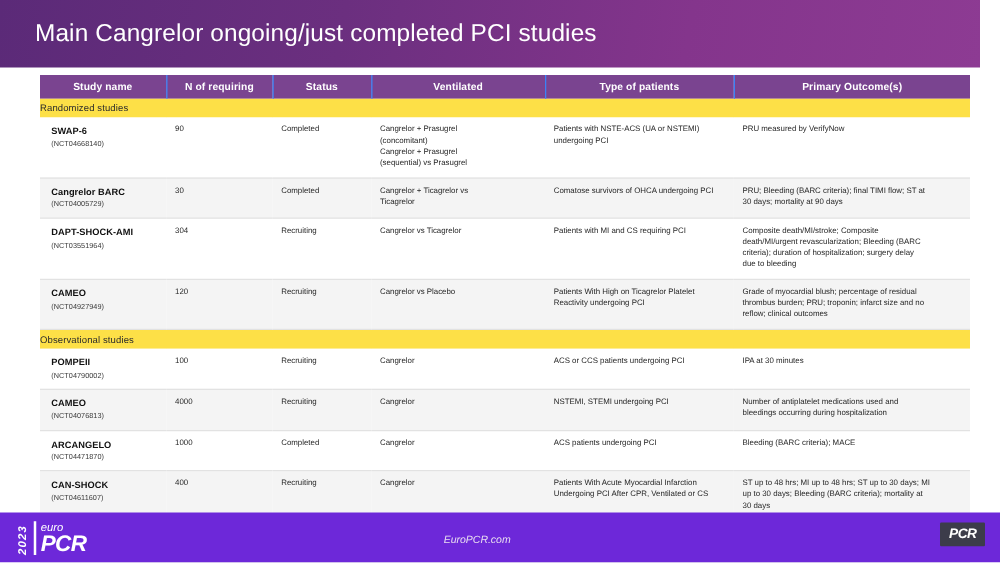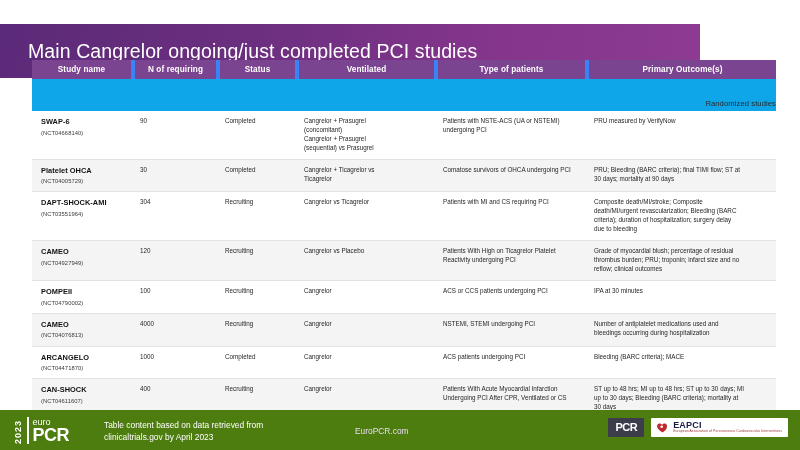--- a/index.html
+++ b/index.html
@@ -21,24 +21,23 @@
     height: 450px;
     background: #ffffff;
     box-sizing: border-box;
   }
 
   
   .title-bar {
     position: absolute;
     left: 0;
     top: 0;
-    width: 700px;
+    width: 784px;
     height: 54px;
     background: linear-gradient(100deg, #5b2a78 0%, #6b2f7f 35%, #84358c 70%, #8d3b93 100%);
-    margin-top: 24px;
   }
   .title-text {
     position: absolute;
     left: 28px;
     top: 50%;
     transform: translateY(-50%);
     color: #ffffff;
     font-size: 19.5px;
     font-weight: 400;
     letter-spacing: 0.1px;
@@ -64,34 +63,34 @@
   table.studies col.c-type     { width: 151px; }
   table.studies col.c-outcome  { width: 189px; }
 
   table.studies thead th {
     background: #7a4490;
     color: #ffffff;
     font-size: 8.2px;
     font-weight: 700;
     text-align: center;
     padding: 5px 3px;
-    border-right: 4px solid #3b82f6;
+    border-right: 1px solid #3b82f6;
     border-left: 1px solid #ffffff;
     letter-spacing: 0.1px;
   }
   table.studies thead th:first-child { border-left: none; }
   table.studies thead th:last-child  { border-right: none; }
 
   tr.section-row td {
-    background: #0ea5e9;
+    background: #fde047;
     color: #2b2b2b;
     font-size: 7.6px;
     font-weight: 400;
-    text-align: right;
-    padding: 20px 0 3px 0;
+    text-align: left;
+    padding: 3px 0 3px 0;
     letter-spacing: 0.1px;
   }
 
   tr.data-row td {
     font-size: 6.3px;
     line-height: 1.42;
     vertical-align: top;
     padding: 6px 6px 6px 7px;
     border-bottom: 1px solid #e2e2e2;
     color: #262626;
@@ -120,21 +119,22 @@
 
   .cell-line { display: block; }
 
   
   .footer {
     position: absolute;
     left: 0;
     bottom: 0;
     width: 800px;
     height: 40px;
-    background: #4d7c0f;
+    background: #6d28d9;
+    font-style: italic;
   }
   .footer-logo {
     position: absolute;
     left: 14px;
     top: 6px;
     width: 78px;
     height: 29px;
     display: flex;
     align-items: center;
   }
@@ -285,21 +285,21 @@
             <td>
               <span class="cell-line">Patients with NSTE-ACS (UA or NSTEMI)</span>
               <span class="cell-line">undergoing PCI</span>
             </td>
             <td>
               <span class="cell-line">PRU measured by VerifyNow</span>
             </td>
           </tr>
           <tr class="data-row alt">
             <td class="col-study">
-              <span class="study-name">Platelet OHCA</span>
+              <span class="study-name">Cangrelor BARC</span>
               <span class="study-id">(NCT04005729)</span>
             </td>
             <td>30</td>
             <td>Completed</td>
             <td>
               <span class="cell-line">Cangrelor + Ticagrelor vs</span>
               <span class="cell-line">Ticagrelor</span>
             </td>
             <td>
               <span class="cell-line">Comatose survivors of OHCA undergoing PCI</span>
@@ -341,20 +341,23 @@
             </td>
             <td>
               <span class="cell-line">Patients With High on Ticagrelor Platelet</span>
               <span class="cell-line">Reactivity undergoing PCI</span>
             </td>
             <td>
               <span class="cell-line">Grade of myocardial blush; percentage of residual</span>
               <span class="cell-line">thrombus burden; PRU; troponin; infarct size and no</span>
               <span class="cell-line">reflow; clinical outcomes</span>
             </td>
+          </tr>
+          <tr class="section-row">
+            <td colspan="6">Observational studies</td>
           </tr>
           <tr class="data-row">
             <td class="col-study">
               <span class="study-name">POMPEII</span>
               <span class="study-id">(NCT04790002)</span>
             </td>
             <td>100</td>
             <td>Recruiting</td>
             <td>
               <span class="cell-line">Cangrelor</span>
@@ -454,37 +457,21 @@
 
     <div class="footer-logo">
       <span class="logo-year">2023</span>
       <span class="logo-bar"></span>
       <span class="logo-words">
         <span class="logo-euro">euro</span>
         <span class="logo-pcr">PCR</span>
       </span>
     </div>
 
-    <div class="footer-note">
-      <span class="cell-line">Table content based on data retrieved from</span>
-      <span class="cell-line">clinicaltrials.gov by April 2023</span>
-    </div>
 
     <div class="footer-url">EuroPCR.com</div>
 
     <div class="footer-right">
       <div class="badge-pcr">PCR</div>
-      <div class="badge-eapci">
-        <span class="eapci-heart">
-          <svg width="13" height="13" viewBox="0 0 24 24" aria-hidden="true">
-            <path d="M12 21s-7.5-4.7-9.5-9.2C1 8.4 3 4.5 6.7 4.5c2.2 0 3.7 1.3 4.5 2.6 0.8-1.3 2.3-2.6 4.5-2.6 3.7 0 5.7 3.9 4.2 7.3C19.5 16.3 12 21 12 21z" fill="#c0272d"></path>
-            <path d="M9.4 8.6c1.4-0.5 2.9-0.2 3.6 0.9 0.6 1-0.1 2.3-1.4 2.9-1.3 0.6-2.8 0.3-3.5-0.8-0.6-1 0-2.4 1.3-3z" fill="#ffffff"></path>
-          </svg>
-        </span>
-        <span class="eapci-text">
-          <span class="eapci-name">EAPCI</span>
-          <span class="eapci-sub">European Association of Percutaneous Cardiovascular Interventions</span>
-        </span>
-      </div>
     </div>
 
   </div>
 </div>
 
 </body></html>

